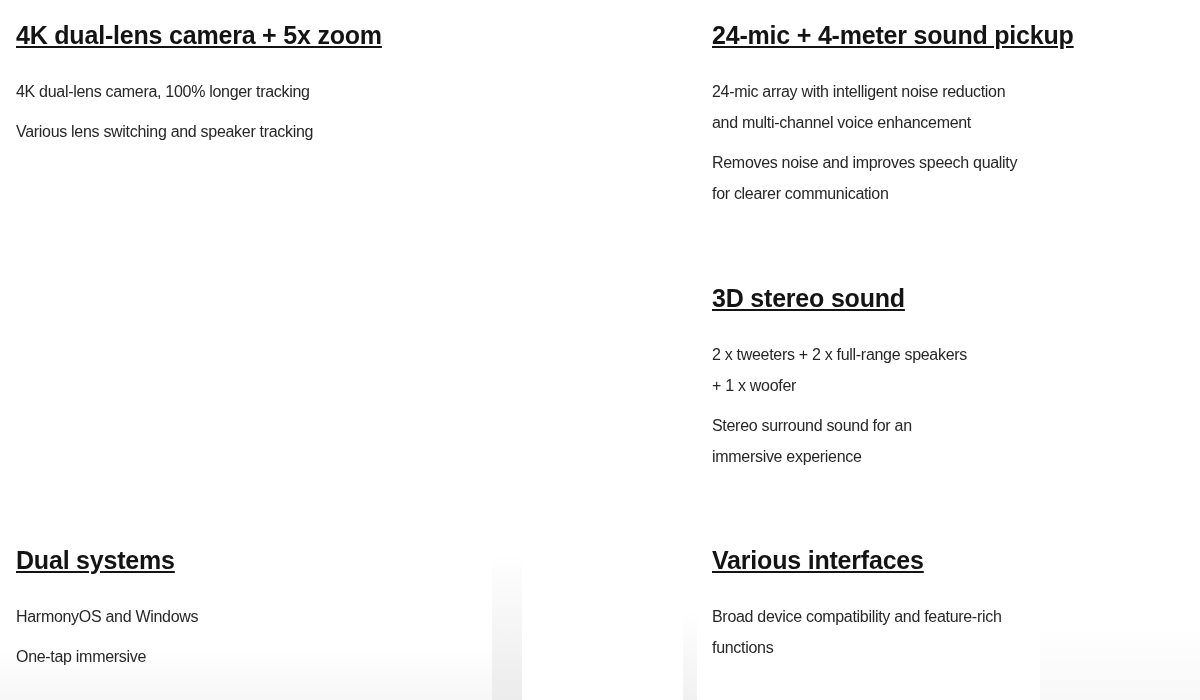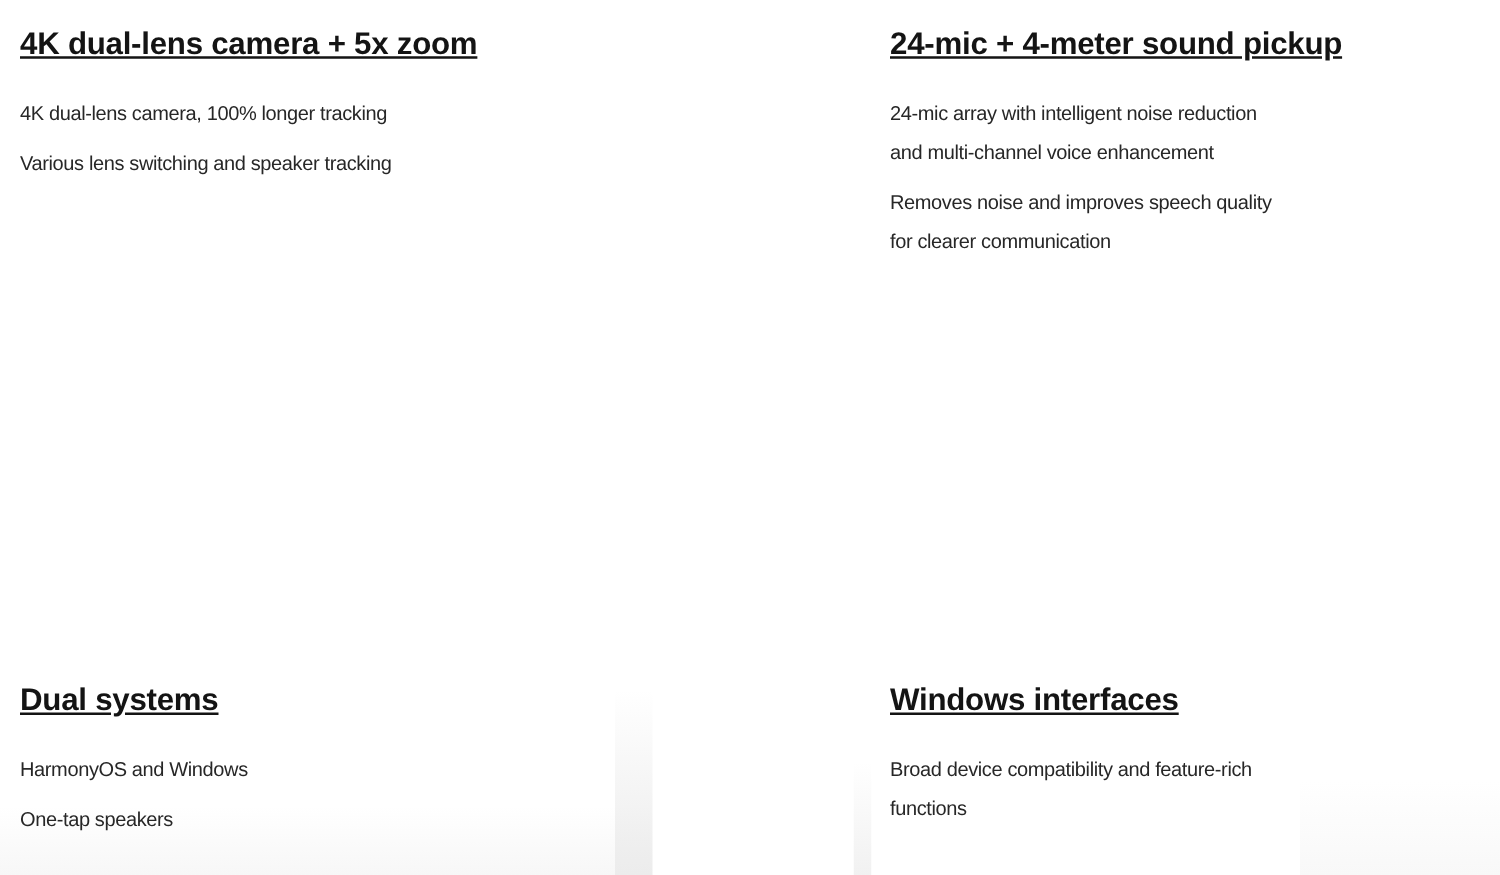--- a/index.html
+++ b/index.html
@@ -87,26 +87,33 @@
 
   <section class="feature pos-1">
     <h2>24-mic + 4-meter sound pickup</h2>
     <p>24-mic array with intelligent noise reduction
 and multi-channel voice enhancement</p>
     <p>Removes noise and improves speech quality
 for clearer communication</p>
   </section>
 
 
+  <section class="feature pos-3">
+    <h2>3D stereo sound</h2>
+    <p>2 x tweeters + 2 x full-range speakers
++ 1 x woofer</p>
+    <p>Stereo surround sound for an
+immersive experience</p>
+  </section>
 
   <section class="feature pos-4">
     <h2>Dual systems</h2>
     <p>HarmonyOS and Windows</p>
-    <p>One-tap speakers</p>
+    <p>One-tap immersive</p>
   </section>
 
   <section class="feature pos-5">
-    <h2>Windows interfaces</h2>
+    <h2>Various interfaces</h2>
     <p>Broad device compatibility and feature-rich
 functions</p>
   </section>
 
 </div>
 
 </body></html>

